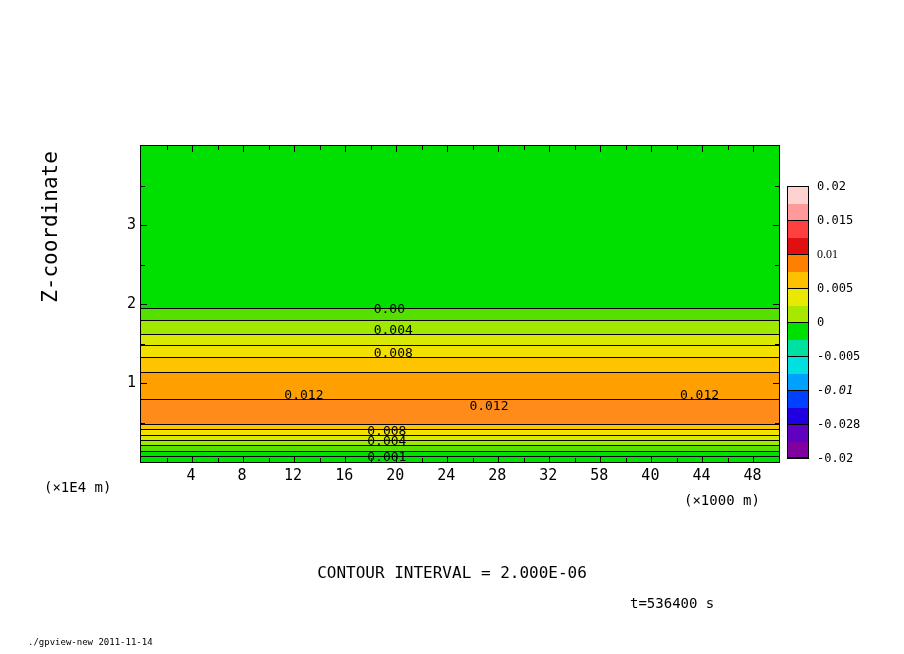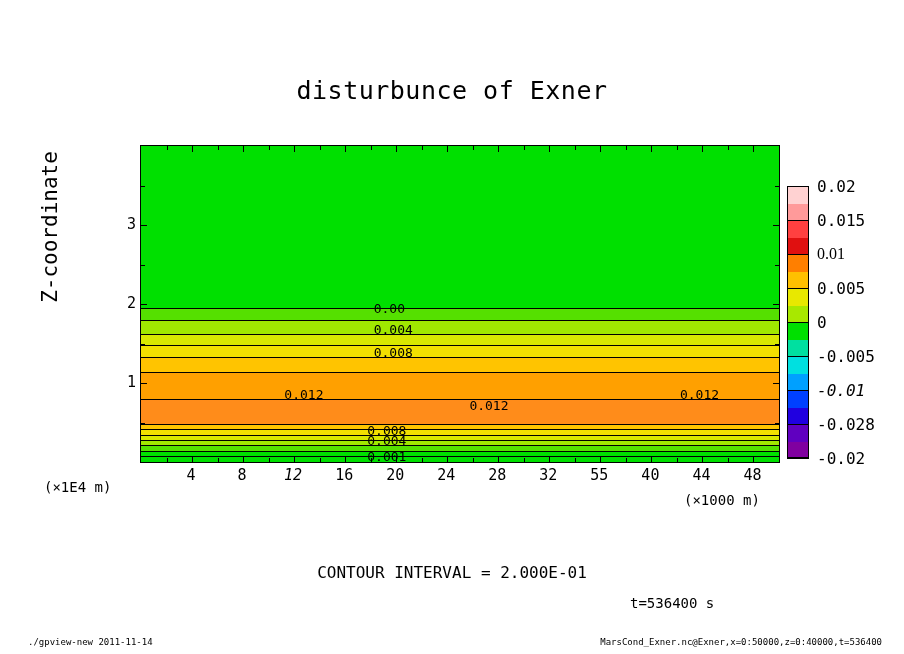--- a/index.html
+++ b/index.html
@@ -51,37 +51,36 @@
   .unit-right{left:684px;top:492px;font-size:14px;}
 
   
   .cbar{
     left:787px;top:186px;width:22px;height:272px;border:1px solid #000;
     box-sizing:border-box;overflow:hidden;
   }
   .cseg{width:100%;}
   .cbar-ticks{left:787px;top:186px;width:22px;height:272px;}
   .cbticklab{
-    position:absolute;left:30px;font-size:16px;transform:translateY(-50%);
+    position:absolute;left:30px;font-size:12px;transform:translateY(-50%);
     white-space:nowrap;
   }
   .cbtick{position:absolute;left:0;width:22px;height:0;border-top:1px solid #000;}
 
   .ci{left:0;top:563px;width:904px;text-align:center;font-size:16px;}
   .tstamp{left:630px;top:595px;font-size:14px;}
 
   .foot-l{left:28px;top:637px;font-size:9px;}
   .foot-r{right:22px;top:637px;font-size:9px;}
 </style>
 </head>
 <body>
 
 <div id="stage">
 
-  <div class="abs title">disturbunce of Exner</div>
 
   <div class="abs plotbox" id="plotbox">
       <div class="band" style="top: 0px; height: 161.95px; background: rgb(0, 224, 0);"></div>
       <div class="band" style="top: 161.95px; height: 11.85px; background: rgb(85, 224, 0);"></div>
       <div class="band" style="top: 173.8px; height: 14.22px; background: rgb(160, 232, 0);"></div>
       <div class="band" style="top: 188.02px; height: 11.06px; background: rgb(216, 232, 0);"></div>
       <div class="band" style="top: 199.08px; height: 11.85px; background: rgb(242, 224, 0);"></div>
       <div class="band" style="top: 210.93px; height: 15.01px; background: rgb(255, 196, 0);"></div>
       <div class="band" style="top: 225.94px; height: 26.86px; background: rgb(255, 160, 0);"></div>
       <div class="band" style="top: 252.8px; height: 25.28px; background: rgb(255, 140, 26);"></div>
@@ -174,27 +173,27 @@
       <div class="tick-r" style="width: 4px; top: 197.5px;"></div>
       <div class="tick-l" style="width: 4px; top: 118.5px;"></div>
       <div class="tick-r" style="width: 4px; top: 118.5px;"></div>
       <div class="tick-l" style="width: 4px; top: 39.5px;"></div>
       <div class="tick-r" style="width: 4px; top: 39.5px;"></div>
     </div>
 
   <div class="abs xlabels" id="xlabels">
       <div class="xlab" style="left: 51.04px; top: 0px;">4</div>
       <div class="xlab" style="left: 102.08px; top: 0px;">8</div>
-      <div class="xlab" style="left: 153.12px; top: 0px; font-style: italic;">12</div>
+      <div class="xlab" style="left: 153.12px; top: 0px;">12</div>
       <div class="xlab" style="left: 204.16px; top: 0px;">16</div>
       <div class="xlab" style="left: 255.2px; top: 0px;">20</div>
       <div class="xlab" style="left: 306.24px; top: 0px;">24</div>
       <div class="xlab" style="left: 357.28px; top: 0px;">28</div>
       <div class="xlab" style="left: 408.32px; top: 0px;">32</div>
-      <div class="xlab" style="left: 459.36px; top: 0px;">55</div>
+      <div class="xlab" style="left: 459.36px; top: 0px;">58</div>
       <div class="xlab" style="left: 510.4px; top: 0px;">40</div>
       <div class="xlab" style="left: 561.44px; top: 0px;">44</div>
       <div class="xlab" style="left: 612.48px; top: 0px;">48</div>
     </div>
 
   <div class="abs ylabels" id="ylabels">
       <div class="ylab" style="top: 237px;">1</div>
       <div class="ylab" style="top: 158px;">2</div>
       <div class="ylab" style="top: 79px;">3</div>
     </div>
@@ -236,18 +235,17 @@
       <div class="cbtick" style="top: 170px;"></div>
       <div class="cbticklab" style="top: 170px;">-0.005</div>
       <div class="cbtick" style="top: 204px;"></div>
       <div class="cbticklab" style="top: 204px; font-style: italic;">-0.01</div>
       <div class="cbtick" style="top: 238px;"></div>
       <div class="cbticklab" style="top: 238px;">-0.028</div>
       <div class="cbtick" style="top: 272px;"></div>
       <div class="cbticklab" style="top: 272px;">-0.02</div>
     </div>
 
-  <div class="abs ci">CONTOUR INTERVAL = 2.000E-01</div>
+  <div class="abs ci">CONTOUR INTERVAL = 2.000E-06</div>
   <div class="abs tstamp">t=536400 s</div>
 
   <div class="abs foot-l">./gpview-new  2011-11-14</div>
-  <div class="abs foot-r">MarsCond_Exner.nc@Exner,x=0:50000,z=0:40000,t=536400</div>
 </div>
 
 </body></html>

